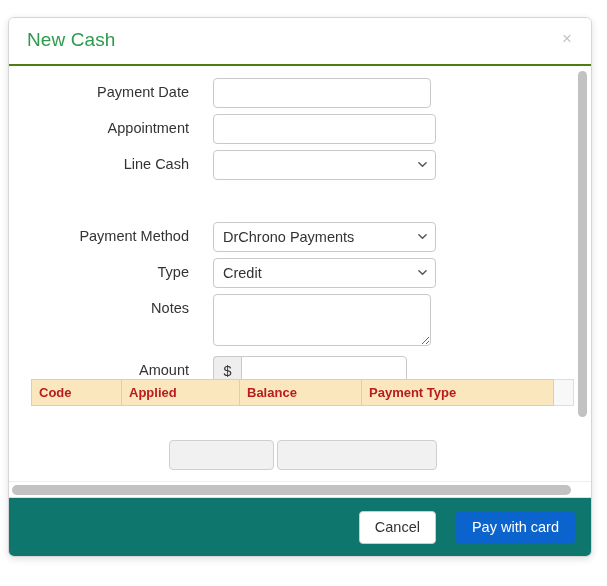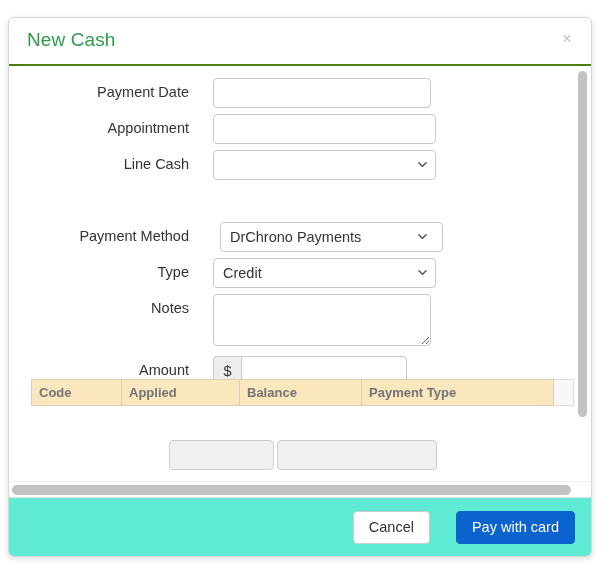--- a/index.html
+++ b/index.html
@@ -156,21 +156,21 @@
     position: absolute;
     left: 22px; top: 313px;
     width: 542px;
     border-collapse: collapse;
     table-layout: fixed;
     font-size: 13px;
   }
   #pay-table th {
     background: #fbe7bd;
     border: 1px solid #d9cfb7;
-    color: #737373;
+    color: #b91c1c;
     font-weight: bold;
     text-align: left;
     padding: 5px 7px;
     height: 24px;
     font-size: 13px;
     margin-top: 44px;
   }
   #pay-table th.spacer { background: #f8f8f8; border-color: #dddddd; }
 
   
@@ -211,27 +211,27 @@
     left: 3px; top: 3px;
     width: 559px; height: 10px;
     background: #c2c2c2;
     border-radius: 5px;
   }
 
   
   #modal-footer {
     flex: 0 0 59px;
     height: 59px;
-    background: #5eead4;
+    background: #0f766e;
     border-top: 1px solid #e0e0e0;
     display: flex;
     align-items: center;
     justify-content: flex-end;
     padding-right: 16px;
-    gap: 26px;
+    gap: 20px;
   }
   .btn {
     font-family: "Liberation Sans", sans-serif;
     font-size: 14.5px;
     border-radius: 4px;
     cursor: pointer;
     padding: 0 15px;
     height: 33px;
     line-height: 31px;
   }
@@ -280,21 +280,21 @@
                 <path d="M1 3 L5 7 L9 3" stroke="#555" stroke-width="1.6" fill="none" stroke-linecap="round" stroke-linejoin="round"></path>
               </svg>
           </span>
         </div>
       </div>
 
 
       <div class="form-row" style="top:156px;">
         <div class="form-label">Payment Method</div>
         <div class="sel-wrap" style="width:223px;">
-          <select class="ctrl" style="position:relative;left:7px;width:223px;">
+          <select class="ctrl" style="position:relative;left:0;width:223px;">
             <option>DrChrono Payments</option>
           </select>
           <span class="chev">
             <svg width="9" height="9" viewBox="0 0 10 10">
                 <path d="M1 3 L5 7 L9 3" stroke="#555" stroke-width="1.6" fill="none" stroke-linecap="round" stroke-linejoin="round"></path>
               </svg>
           </span>
         </div>
       </div>
 

